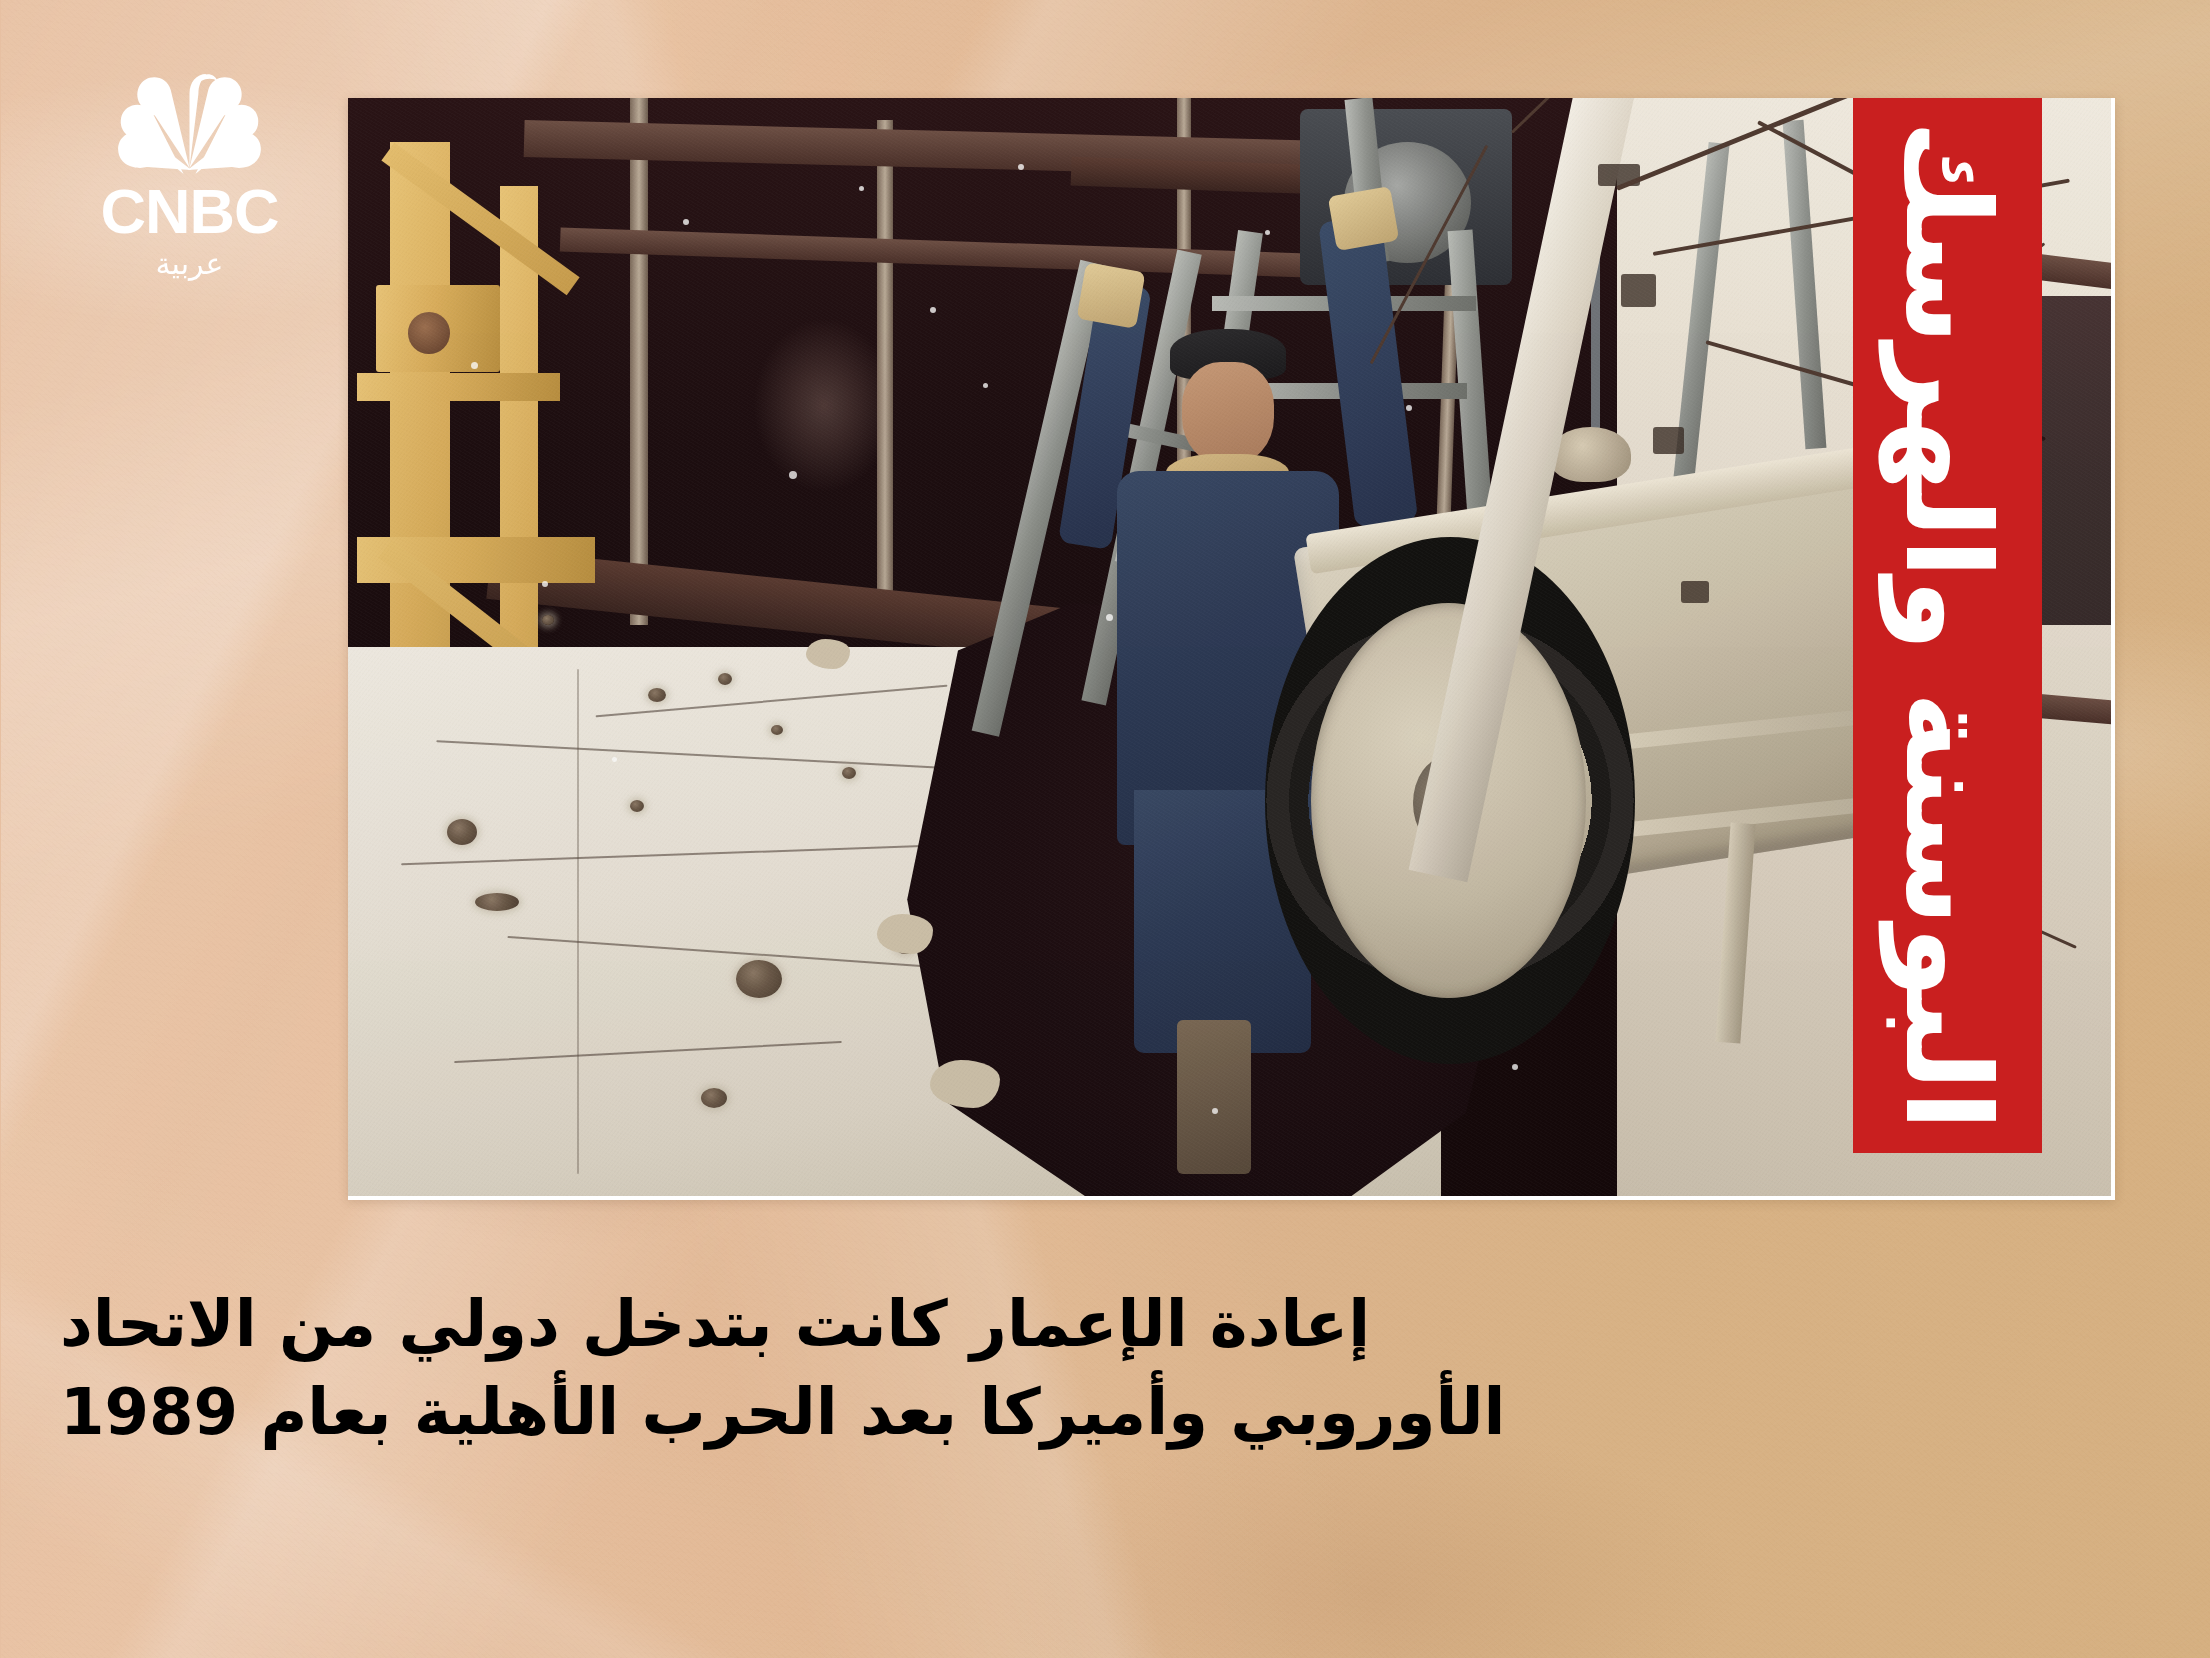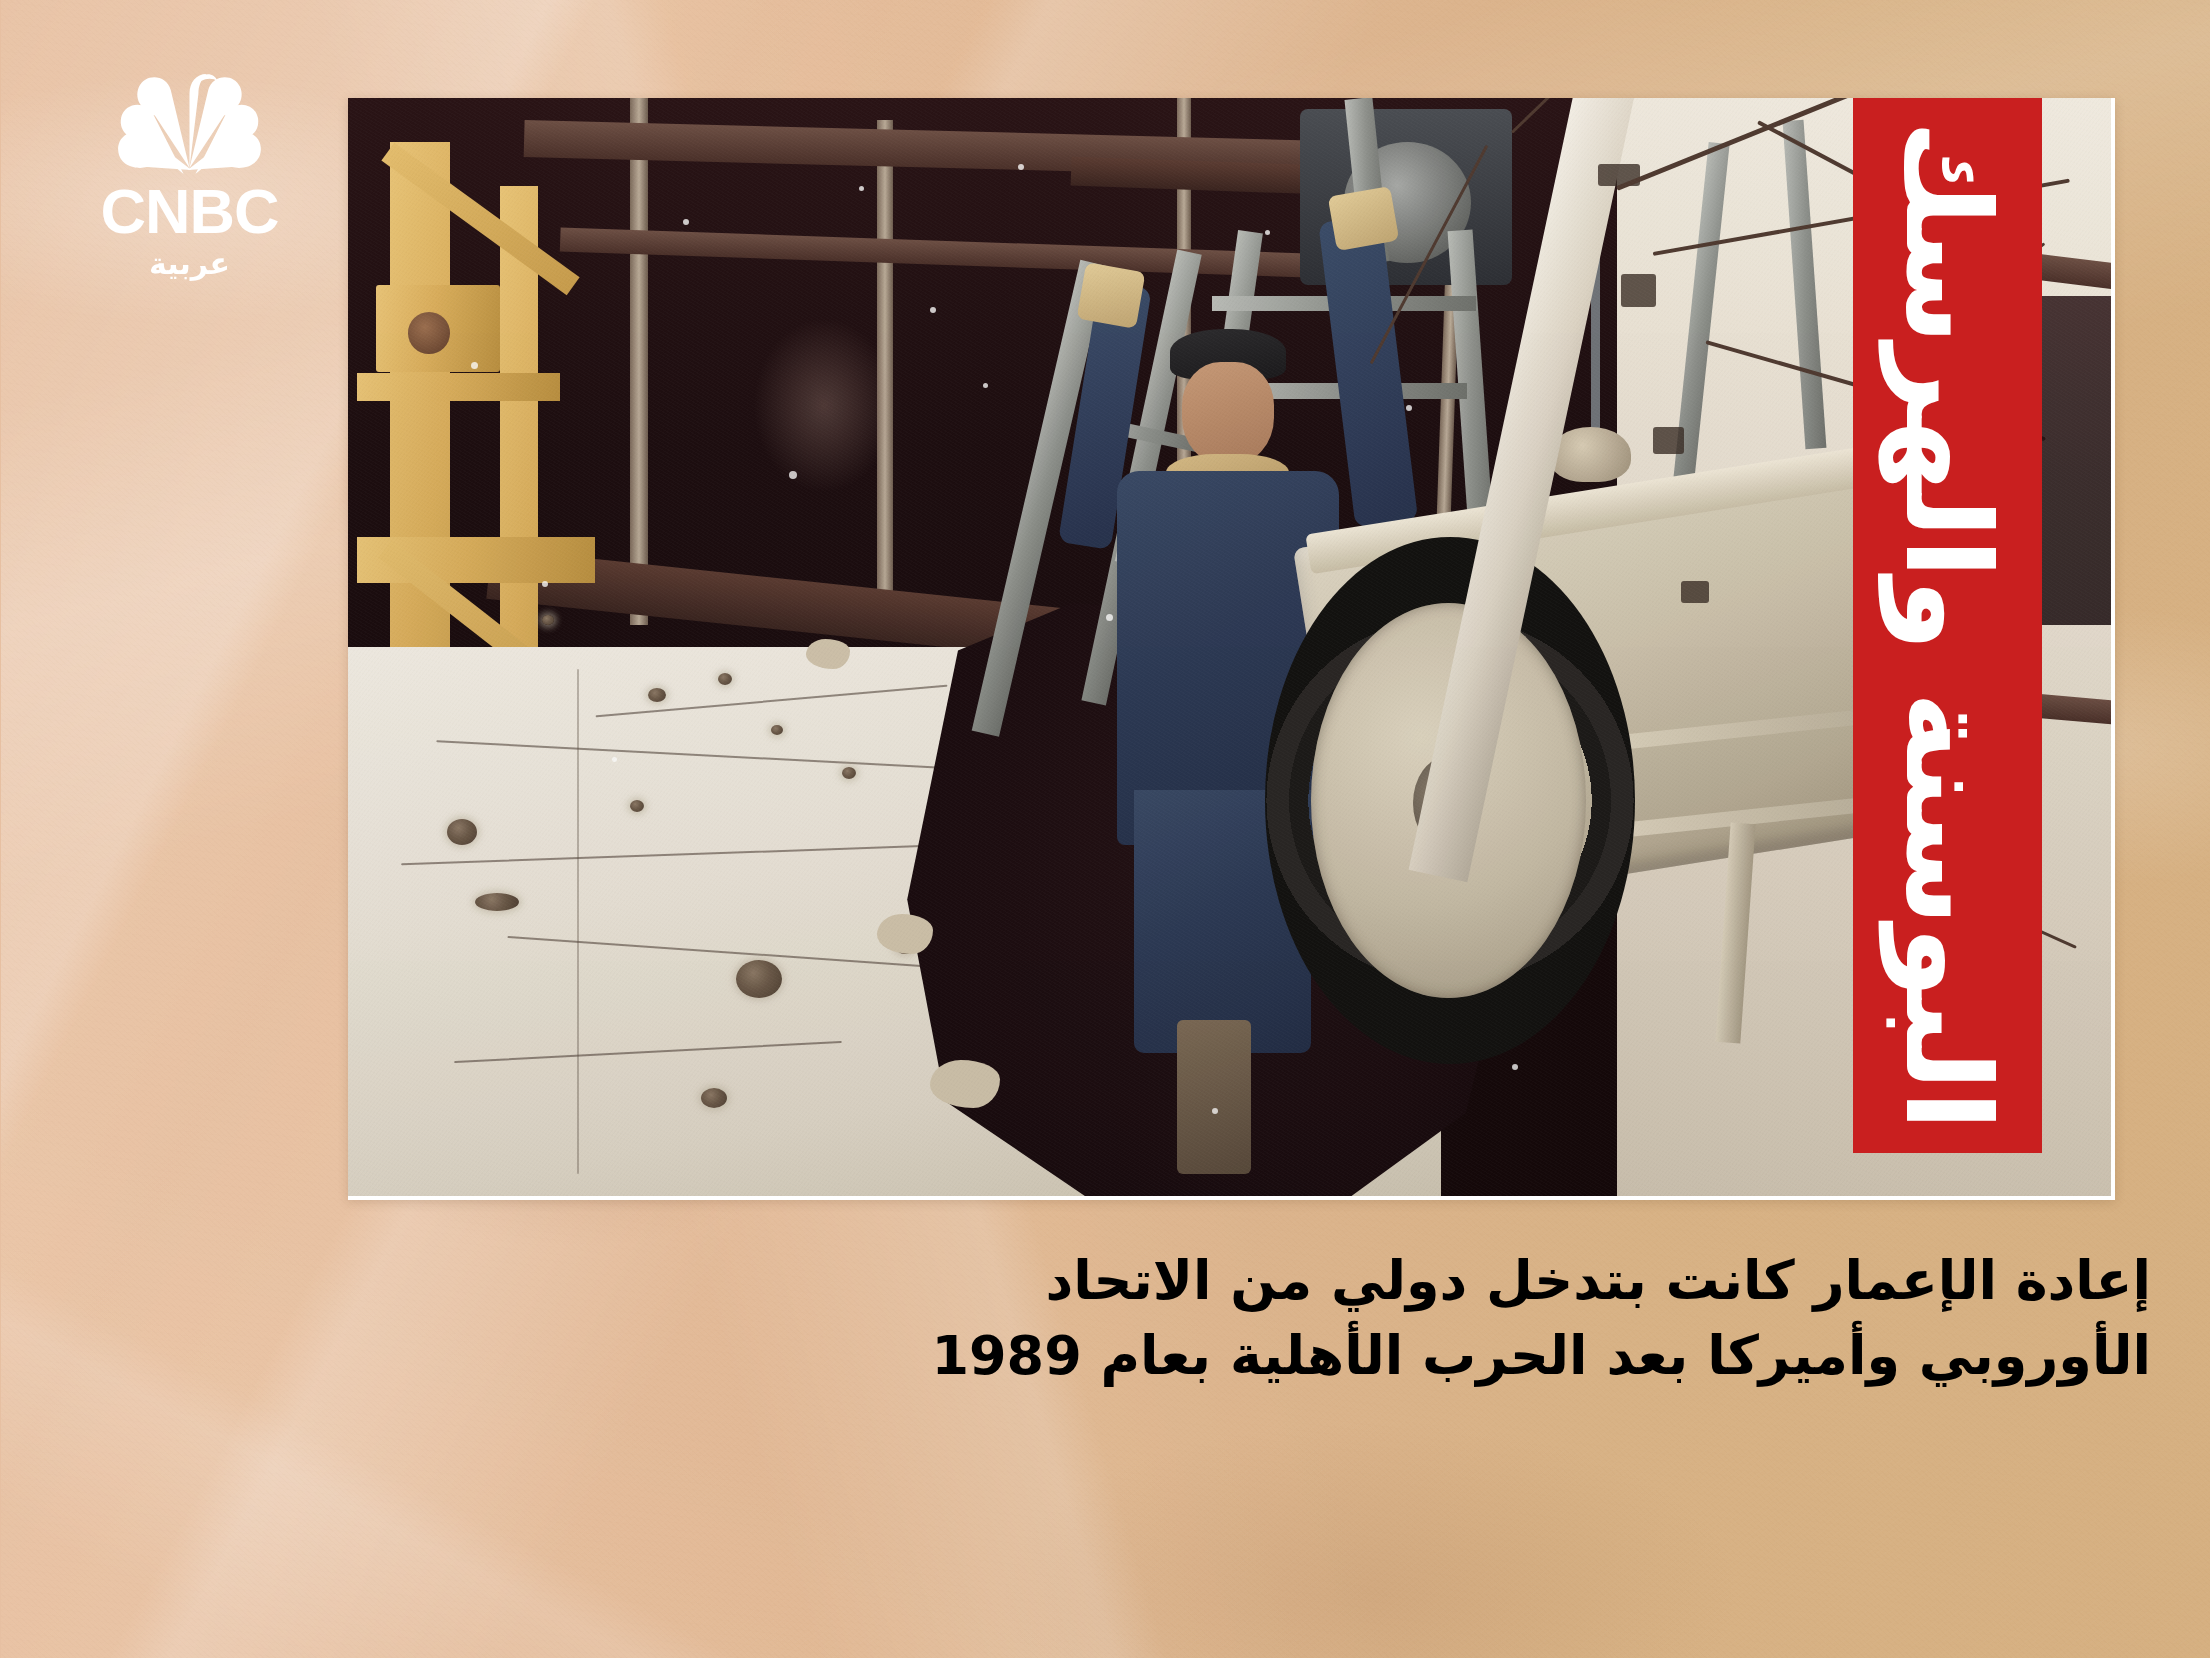--- a/index.html
+++ b/index.html
@@ -49,21 +49,21 @@
     position:absolute;left:75px;top:72px;width:229px;height:219px;
     direction:ltr;
   }
   #logo .peacock{width:149px;height:104px;display:block;margin:0 auto 6px;}
   #logo .cnbc-word{
     color:#fff;font-weight:bold;font-size:63px;letter-spacing:-1px;
     text-align:center;line-height:.95;font-family:"Liberation Sans",sans-serif;
   }
   #logo .arabiya{
     color:#fff;font-size:30px;text-align:center;margin-top:4px;
-    letter-spacing:4px;direction:rtl;font-family:"DejaVu Sans",sans-serif;font-weight:bold;
+    letter-spacing:4px;direction:rtl;font-family:"DejaVu Sans",sans-serif;
   }
 
   
   #photo-frame{
     position:absolute;left:348px;top:98px;width:1767px;height:1102px;
     background:#fff;box-shadow:0 2px 10px rgba(90,55,25,.18);
   }
   #photo{position:absolute;inset:0 4px 4px 0;overflow:hidden;background:#15090a;}
 
   
@@ -171,26 +171,26 @@
     color:#ffffff;
     font-family:"DejaVu Sans","Liberation Sans",sans-serif;
     font-weight:bold;
     font-size:117px;
     letter-spacing:0px;
     line-height:1;
   }
 
   
   #caption{
-    position:absolute;left:60px;right:60px;top:1244px;
-    text-align:right;direction:rtl;
+    position:absolute;left:60px;right:60px;top:1280px;
+    text-align:left;direction:rtl;
     color:#000;
     font-family:"DejaVu Sans","Liberation Sans",sans-serif;
     font-weight:bold;
-    font-size:54px;
+    font-size:64px;
     line-height:1.38;
     letter-spacing:-1px;
   }
   #caption .line{display:block;}
 </style>
 </head>
 <body>
 
 <div id="paper-bg"></div>
 <div id="paper-noise"></div>

